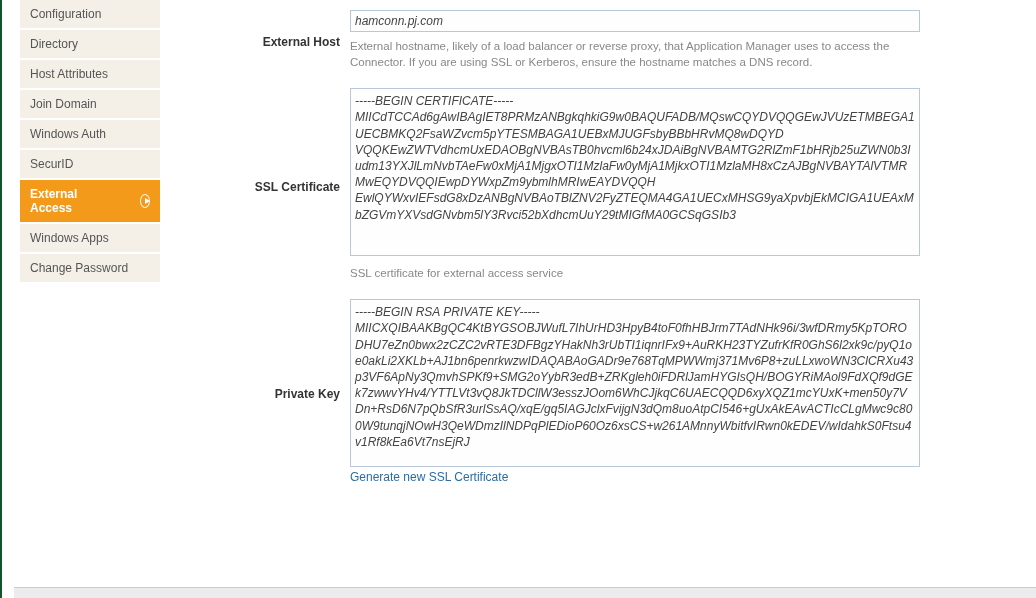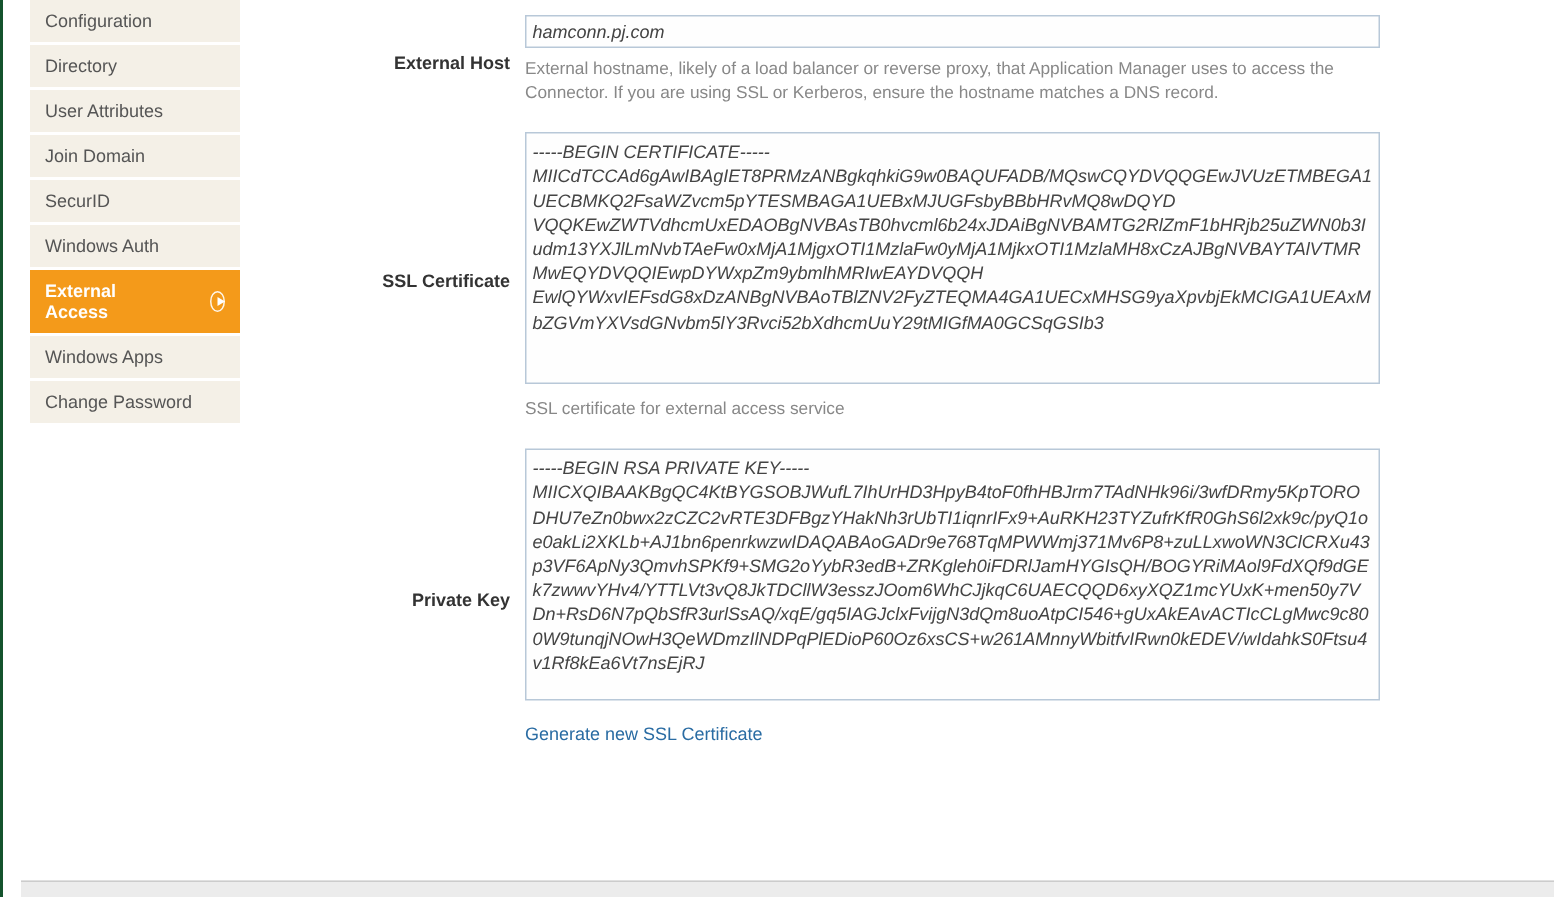--- a/index.html
+++ b/index.html
@@ -107,21 +107,21 @@
     font-size: 11.5px;
     margin-top: 6px;
     line-height: 1.4;
     max-width: 570px;
   }
   .link {
     color: #2a6ca3;
     cursor: pointer;
     font-size: 12px;
     display: inline-block;
-    margin-top: 12px;
+    margin-top: 0;
   }
   .btn-save {
     background: #7aad1d;
     color: #fff;
     border: none;
     padding: 7px 18px;
     font-size: 13px;
     font-weight: bold;
     cursor: pointer;
     margin-top: 18px;
@@ -137,24 +137,24 @@
   }
 </style>
 </head>
 <body>
 
 <div class="page">
 
   <div class="sidebar">
     <div class="side-item"><span>Configuration</span></div>
     <div class="side-item"><span>Directory</span></div>
-    <div class="side-item"><span>User Attributes</span></div>
+    <div class="side-item"><span>Host Attributes</span></div>
     <div class="side-item"><span>Join Domain</span></div>
+    <div class="side-item"><span>Windows Auth</span></div>
     <div class="side-item"><span>SecurID</span></div>
-    <div class="side-item"><span>Windows Auth</span></div>
     <div class="side-item active">
       <span>External Access</span>
       <span class="arrow"></span>
     </div>
     <div class="side-item"><span>Windows Apps</span></div>
     <div class="side-item"><span>Change Password</span></div>
   </div>
 
   <div class="content">
 

